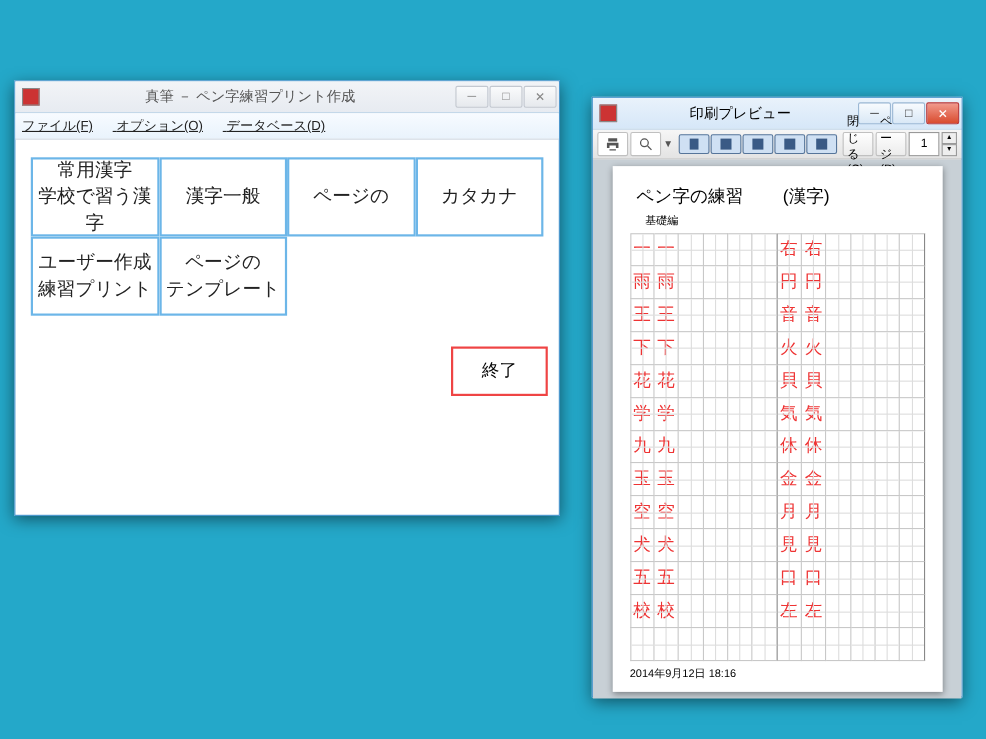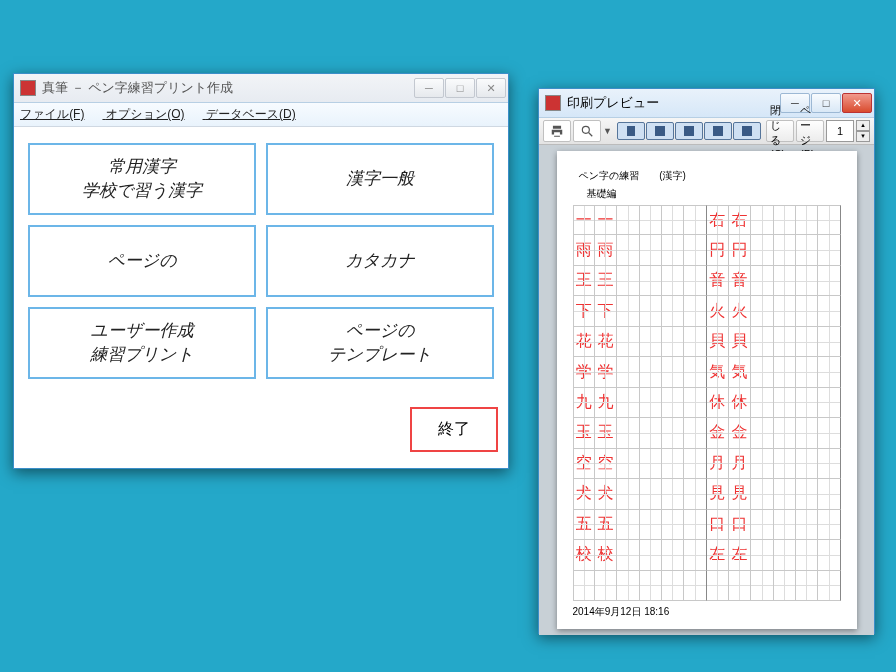--- a/index.html
+++ b/index.html
@@ -14,21 +14,21 @@
   .titlebar {
     height: 28px; display: flex; align-items: center;
     background: linear-gradient(#e9f2fb, #d6e7f8);
     border-bottom: 1px solid #b7cfe4; font-size: 13px; color: #000;
   }
   .titlebar.inactive { background: linear-gradient(#f2f4f7, #e7ebf1); color: #555; }
   .titlebar .app-icon {
     width: 16px; height: 16px; margin: 0 6px; background: #c33;
     border: 1px solid #888; box-sizing: border-box;
   }
-  .titlebar .title { flex: 1; }
+  .titlebar .title { flex: 1; text-align: center; }
   .titlebar .win-btns { display: flex; margin-right: 2px; }
   .titlebar .win-btn {
     width: 28px; height: 18px; margin-top: 0; margin-left: 1px;
     display: flex; align-items: center; justify-content: center;
     font-size: 11px; color: #333;
     background: linear-gradient(#f8fbfe,#d9e8f6);
     border: 1px solid #9cb8d4; border-radius: 2px;
   }
   .titlebar .win-btn.close {
     background: linear-gradient(#f19a8d,#d94b2e); color: #fff; border-color: #b33;
@@ -37,22 +37,22 @@
     background: linear-gradient(#fafbfc,#e6e9ed); border-color: #c3c8d0; color: #888;
   }
   .menubar {
     background: linear-gradient(#f7fbff,#e9f3fc); border-bottom: 1px solid #cfd8e2;
     padding: 3px 6px; font-size: 12px; color: #222; text-decoration: underline;
   }
   .menubar span { margin-right: 18px; }
   #win-main { left: 13px; top: 73px; width: 494px; height: 394px; }
   #win-main .content { padding: 10px; }
   .btn-grid {
-    display: grid; grid-template-columns: 1fr 1fr; grid-auto-rows: 72px;
-    gap: 10px; padding: 6px 4px; font-style: italic;
+    display: grid; grid-template-columns: 1fr 1fr 1fr 1fr; grid-auto-rows: 72px;
+    padding: 6px 4px;
   }
   .big-btn {
     border: 2px solid #6cb6e8; background: #fff; display: flex;
     align-items: center; justify-content: center; text-align: center;
     font-size: 17px; line-height: 1.4; color: #222; white-space: pre-line;
   }
   .exit-row { display: flex; justify-content: flex-end; margin-top: 22px; }
   .exit-btn {
     border: 2px solid #ef4444; padding: 10px 26px; font-size: 16px; background: #fff;
   }
@@ -78,21 +78,21 @@
   .spinner .sp { width: 12px; height: 9px; border: 1px solid #999; background: #eee; font-size: 7px; line-height: 7px; text-align: center; }
   #win-preview .canvas {
     background: #c8d0d6; height: calc(100% - 28px - 26px);
     display: flex; justify-content: center; padding: 6px; box-sizing: border-box;
   }
   .page {
     width: 300px; height: 100%; background: #fff; box-shadow: 0 2px 6px rgba(0,0,0,.4);
     position: relative; padding: 18px 16px 10px 16px; box-sizing: border-box;
     display: flex; flex-direction: column;
   }
-  .page-head { font-size: 10px; display: flex; gap: 20px; margin-bottom: 4px; padding-left: 6px; }
+  .page-head { font-size: 16px; display: flex; gap: 36px; margin-bottom: 4px; padding-left: 6px; }
   .page-sub { font-size: 10px; margin-bottom: 4px; padding-left: 14px; }
   .practice-grid {
     flex: 1; display: grid;
     grid-template-columns: repeat(12, 1fr);
     grid-template-rows: repeat(13, 1fr);
   }
   .practice-grid .cell {
     border-right: 1px solid #c8c8c8; border-bottom: 1px solid #c8c8c8;
     position: relative; overflow: hidden;
     display: flex; align-items: center; justify-content: center;

